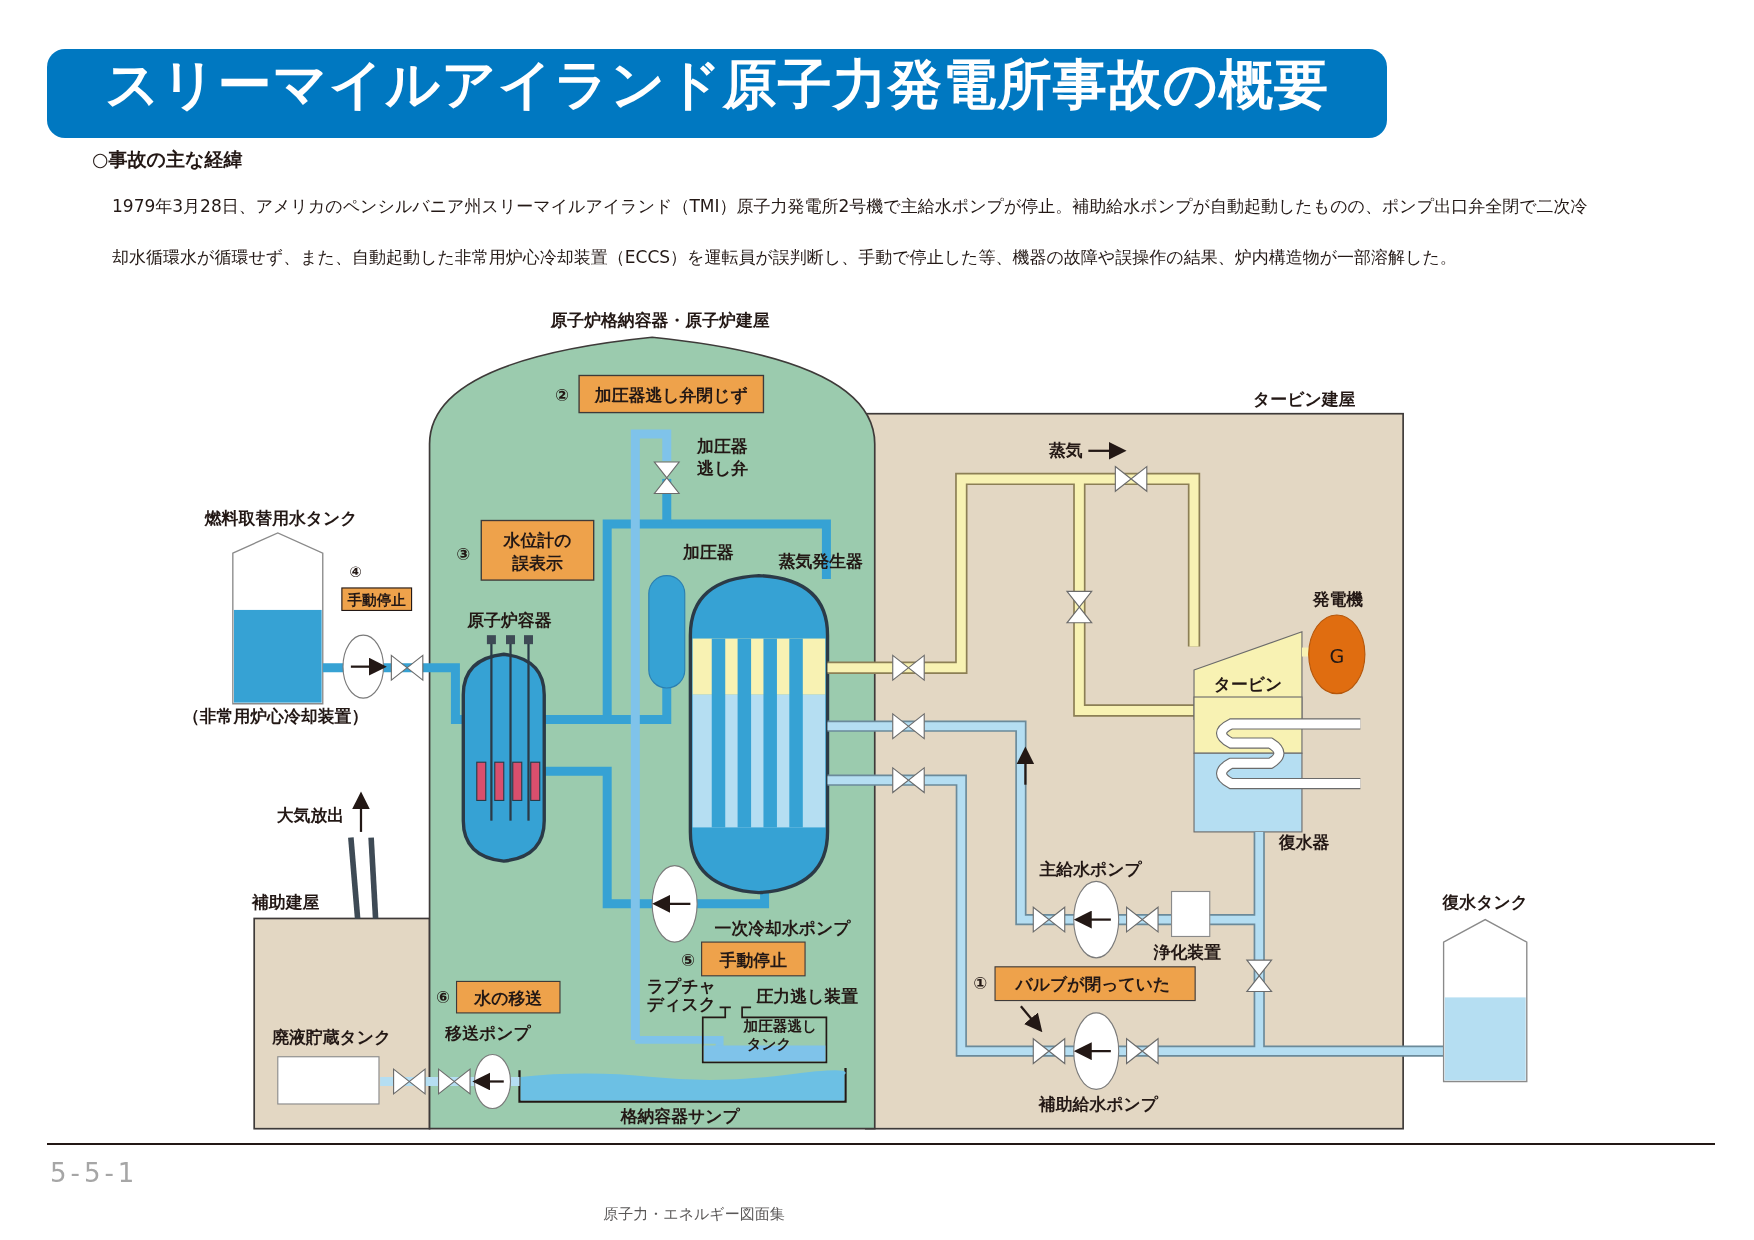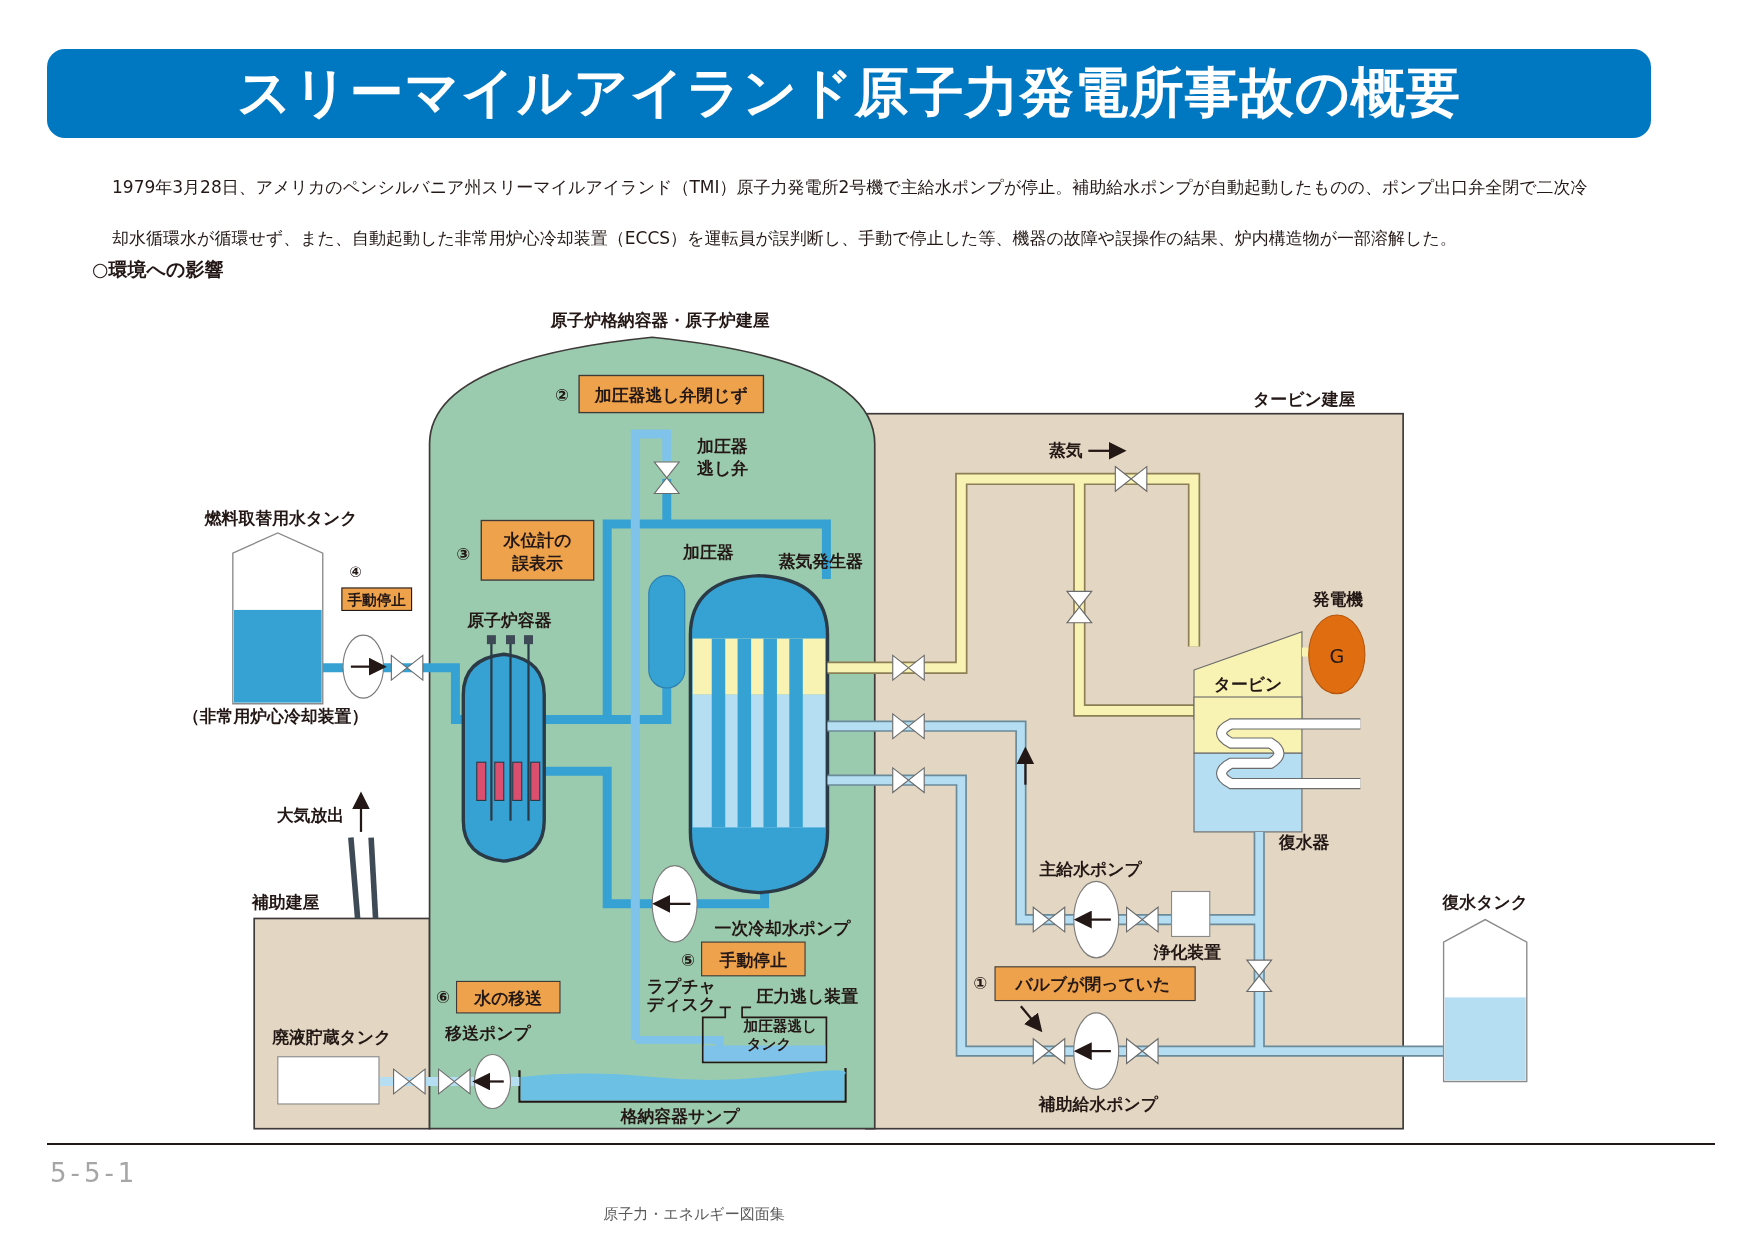--- a/index.html
+++ b/index.html
@@ -1,20 +1,20 @@
 <!DOCTYPE html>
 <html><head>
 <meta charset="utf-8">
 <style>
   html, body { margin: 0; padding: 0; background: #ffffff; }
   body { width: 1754px; height: 1240px; overflow: hidden; position: relative;
          font-family: "DejaVu Sans", "Liberation Sans", sans-serif; color: #231815; }
   #stage { position: absolute; left: 0; top: 0; width: 1754px; height: 1240px; }
-  .title-bar { position: absolute; left: 47px; top: 49px; width: 1604px; height: 89px;
-               background: #0078c1; border-radius: 18px; display: flex; align-items: center; justify-content: center; }
+  .title-bar { position: absolute; left: 47px; top: 49px; width: 1340px; height: 89px;
+               background: #0078c1; border-radius: 18px; display: flex; align-items: flex-start; justify-content: center; }
   .title-text { color: #ffffff; font-size: 54px; font-weight: bold; letter-spacing: 1px; }
   .summary { position: absolute; left: 92px; top: 150px; width: 1620px; font-size: 17px; line-height: 1; }
   .sec-head { font-size: 19px; font-weight: bold; margin: 0 0 7px 0; }
   .sec-body { padding-left: 20px; margin: 0 0 8px 0; line-height: 27px; }
   .sec-body .line { display: block; white-space: nowrap; margin-top: 24px; }
   .footer-line { position: absolute; left: 47px; top: 1143px; width: 1668px; height: 2px; background: #231815; }
   .page-num { position: absolute; left: 50px; top: 1158px; font-size: 26px; color: #a6a6a6; letter-spacing: 4px; }
   .footer-text { position: absolute; left: 0; width: 1388px; top: 1205px; text-align: center; font-size: 15px; color: #595757; }
   svg text { font-family: "DejaVu Sans", "Liberation Sans", sans-serif; fill: #231815; }
   .lbl { font-size: 15px; font-weight: bold; }
@@ -22,25 +22,25 @@
 </style>
 </head>
 <body>
 
 <div id="stage">
   <div class="title-bar">
     <span class="title-text">スリーマイルアイランド原子力発電所事故の概要</span>
   </div>
 
   <div class="summary">
+    <div class="sec-head">○事故の主な経緯</div>
     <div class="sec-body">
       <span class="line">1979年3月28日、アメリカのペンシルバニア州スリーマイルアイランド（TMI）原子力発電所2号機で主給水ポンプが停止。補助給水ポンプが自動起動したものの、ポンプ出口弁全閉で二次冷</span>
       <span class="line">却水循環水が循環せず、また、自動起動した非常用炉心冷却装置（ECCS）を運転員が誤判断し、手動で停止した等、機器の故障や誤操作の結果、炉内構造物が一部溶解した。</span>
     </div>
-    <div class="sec-head">○環境への影響</div>
   </div>
 
   <svg style="position:absolute;left:0;top:0;" width="1754" height="1240" viewBox="0 0 1560 1103">
     <defs>
       <g id="valve-h">
           <polygon points="-14,-11 14,11 14,-11 -14,11" fill="#ffffff" stroke="#6b6b6b" stroke-width="1"></polygon>
         </g>
       <g id="valve-v">
           <polygon points="-11,-14 11,14 -11,14 11,-14" fill="#ffffff" stroke="#6b6b6b" stroke-width="1"></polygon>
         </g>

